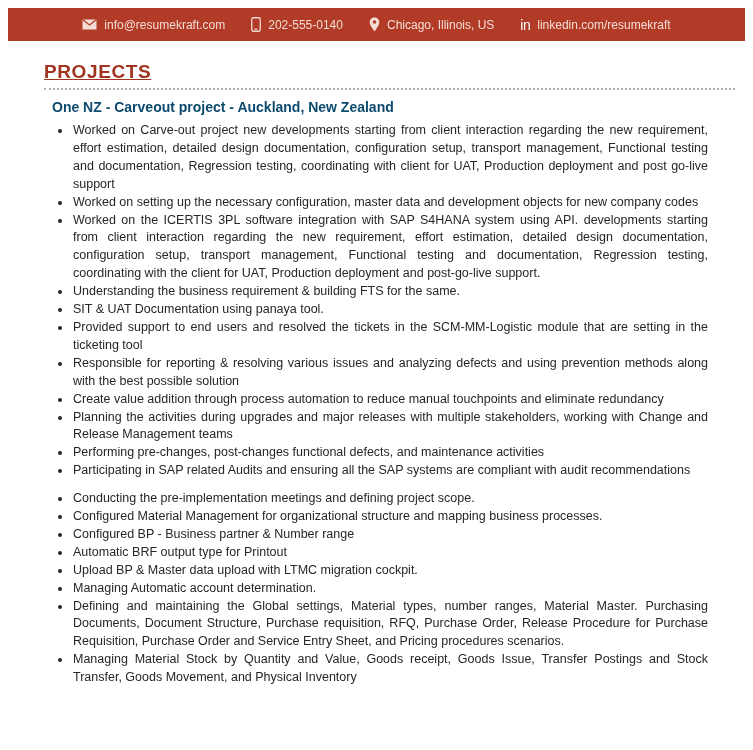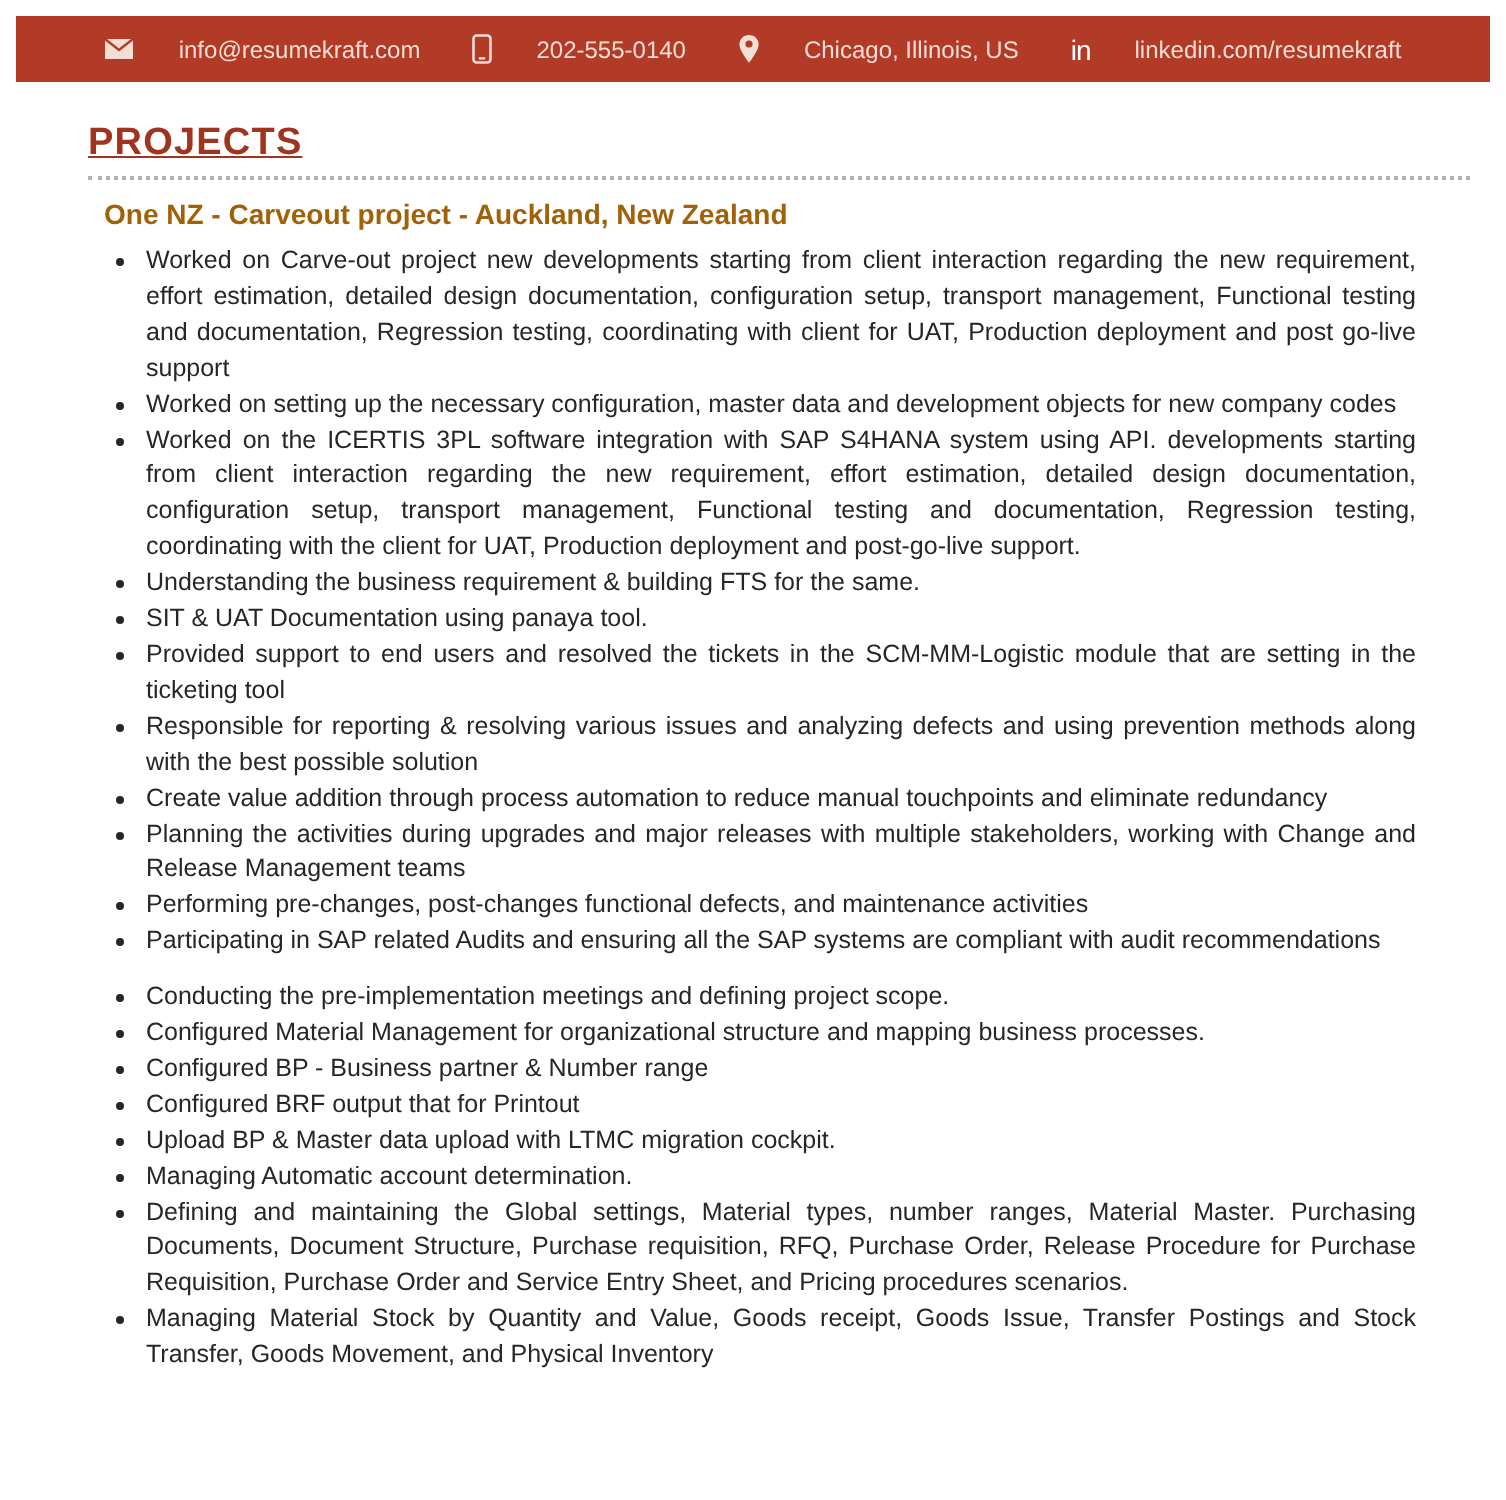--- a/index.html
+++ b/index.html
@@ -19,21 +19,21 @@
     height: 33px;
     background: #b13b26;
     display: flex;
     align-items: center;
     justify-content: center;
     gap: 26px;
   }
   .contact-item {
     display: flex;
     align-items: center;
-    gap: 22px;
+    gap: 7px;
     color: #f3ddd5;
     font-size: 12px;
     white-space: nowrap;
   }
   .cicon { display: flex; align-items: center; }
   .cicon svg { display: block; }
   .li-glyph {
     font-weight: normal;
     font-size: 14px;
     color: #ffffff;
@@ -60,21 +60,21 @@
   }
 
   .section-content { margin: 9px 27px 0 8px; }
 
   .project { margin: 0; }
   .project + .project { margin-top: 2px; }
   .project-title {
     margin: 0;
     font-size: 14px;
     font-weight: bold;
-    color: #a16207;
+    color: #0c4a6e;
     line-height: 17px;
   }
   .role-line {
     margin-top: 2px;
     line-height: 17px;
   }
   .role {
     font-size: 13.5px;
     font-weight: bold;
     color: #222222;
@@ -159,21 +159,21 @@
             <li>Performing pre-changes, post-changes functional defects, and maintenance activities</li>
             <li>Participating in SAP related Audits and ensuring all the SAP systems are compliant with audit recommendations</li>
           </ul>
         </article>
 
         <article class="project">
           <ul class="bullets">
             <li>Conducting the pre-implementation meetings and defining project scope.</li>
             <li>Configured Material Management for organizational structure and mapping business processes.</li>
             <li>Configured BP - Business partner &amp; Number range</li>
-            <li>Configured BRF output that for Printout</li>
+            <li>Automatic BRF output type for Printout</li>
             <li>Upload BP &amp; Master data upload with LTMC migration cockpit.</li>
             <li>Managing Automatic account determination.</li>
             <li>Defining and maintaining the Global settings, Material types, number ranges, Material Master. Purchasing Documents, Document Structure, Purchase requisition, RFQ, Purchase Order, Release Procedure for Purchase Requisition, Purchase Order and Service Entry Sheet, and Pricing procedures scenarios.</li>
             <li>Managing Material Stock by Quantity and Value, Goods receipt, Goods Issue, Transfer Postings and Stock Transfer, Goods Movement, and Physical Inventory</li>
 
           </ul>
         </article>
 
       </div>
     </section>

